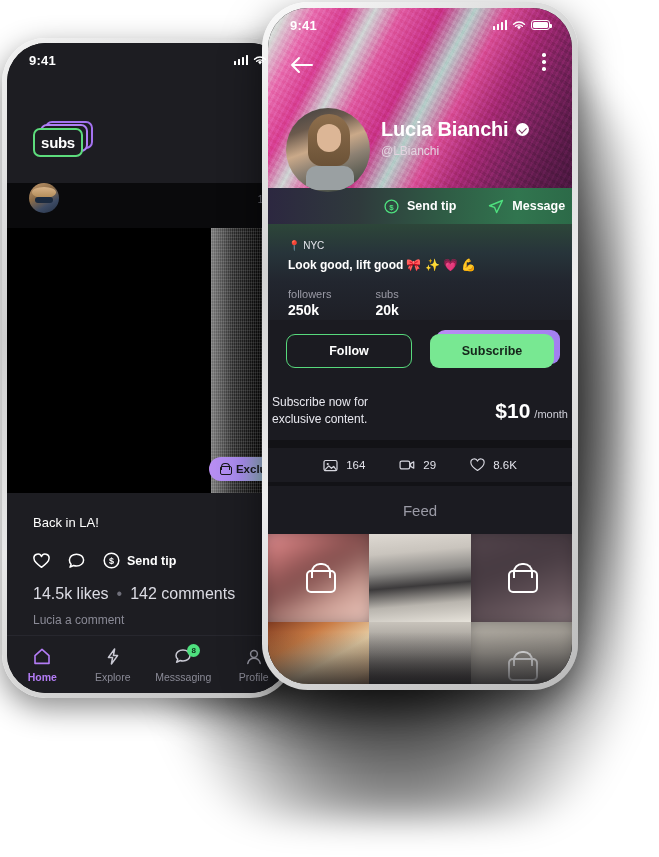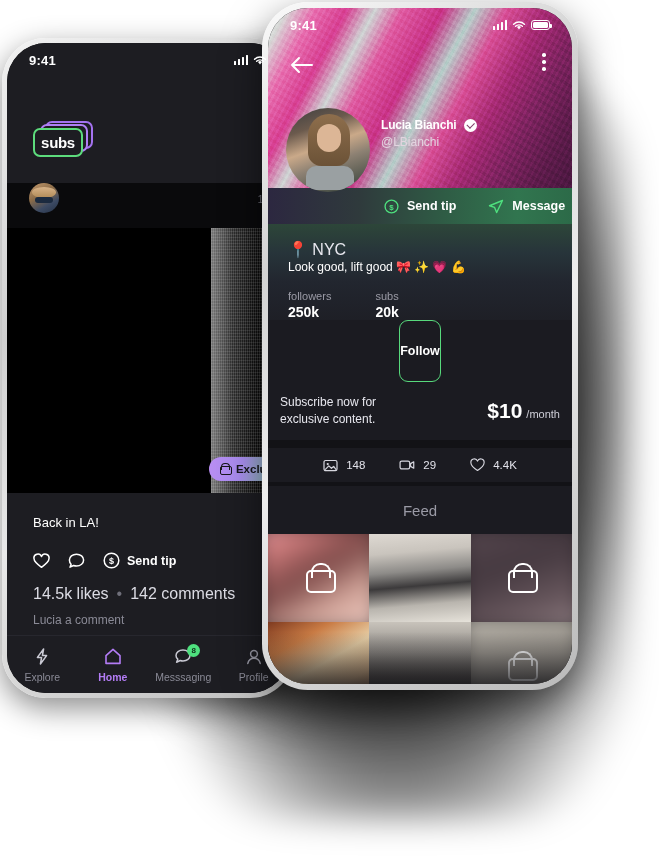--- a/index.html
+++ b/index.html
@@ -168,48 +168,48 @@
     background:linear-gradient(160deg,#3b3d3f 0%,#6b5a4d 25%,#caa989 45%,#8d8173 62%,#2b3a33 100%); }
   .r-avatar .hair{ position:absolute; left:22px; top:6px; width:42px; height:52px; border-radius:22px 22px 14px 14px;
     background:linear-gradient(180deg,#8e6e4c,#6b5237); }
   .r-avatar .face{ position:absolute; left:31px; top:16px; width:24px; height:28px; border-radius:12px;
     background:#dcb696; }
   .r-avatar .top{ position:absolute; left:20px; bottom:2px; width:48px; height:24px; border-radius:10px 10px 0 0;
     background:#9aa0a2; }
 
   .r-name-wrap{ position:absolute; left:113px; top:110px; z-index:7; }
   .r-name{ display:flex; align-items:center; gap:8px; }
-  .r-name h1{ font-size:12px; font-weight:700; color:#fff; letter-spacing:-.2px; }
+  .r-name h1{ font-size:20px; font-weight:700; color:#fff; letter-spacing:-.2px; }
   .verif-w{ width:13px; height:13px; border-radius:50%; background:#fff; display:flex;
             align-items:center; justify-content:center; flex:none; }
   .verif-w::after{ content:""; width:6px; height:3.5px; border-left:1.6px solid #7f3d68; border-bottom:1.6px solid #7f3d68;
                    transform:rotate(-45deg); margin-top:-1.5px; }
   .r-handle{ font-size:12px; color:#e3d4e0; margin-top:3px; }
 
   .r-bio{ position:absolute; left:0; right:0; top:216px; height:96px; padding:16px 20px 0;
     background:linear-gradient(180deg,#2d4639 0%,#27343a 30%,#22262f 60%,#1e1f26 100%); }
-  .r-loc{ font-size:16px; color:#e7e7ee; }
-  .r-tag{ font-size:12px; color:#fff; margin-top:1px; }
+  .r-loc{ font-size:10px; color:#e7e7ee; }
+  .r-tag{ font-size:12px; color:#fff; margin-top:7px;font-weight:bold; }
   .r-stats{ display:flex; gap:44px; margin-top:16px; }
   .r-stat .k{ font-size:11px; color:#9b9ba6; }
   .r-stat .v{ font-size:14px; font-weight:700; color:#fff; margin-top:2px; }
 
   .r-ctas{ position:absolute; left:0; right:0; top:312px; height:62px; background:#1b1b21;
-           display:flex; align-items:center; padding:0 18px; gap:18px;flex-direction:column; }
+           display:flex; align-items:center; padding:0 18px; gap:18px; }
   .btn-follow{ flex:1; height:34px; border-radius:9px; border:1.4px solid #57d97c; background:transparent;
     color:#fff; font-size:12.5px; font-weight:700; font-family:inherit; cursor:pointer;
     display:flex; align-items:center; justify-content:center; }
   .sub-wrap{ flex:1; position:relative; height:34px; }
   .sub-shadow{ position:absolute; left:6px; top:-4px; width:100%; height:34px; border-radius:9px;
     background:linear-gradient(120deg,#b98df2,#a07ef0); }
   .btn-sub{ position:absolute; left:0; top:0; width:100%; height:34px; border-radius:9px; border:none;
     background:#78e892; color:#15251a; font-size:12.5px; font-weight:700; font-family:inherit; cursor:pointer; }
 
   .r-promo{ position:absolute; left:0; right:0; top:374px; height:58px; background:#1b1b21;
-            display:flex; align-items:center; justify-content:space-between; padding:0 12px; }
+            display:flex; align-items:center; justify-content:space-between; padding:0 4px; }
   .r-promo .txt{ font-size:12px; line-height:1.45; color:#e7e7ee; }
   .r-price{ display:flex; align-items:baseline; gap:4px; }
   .r-price .amt{ font-size:21px; font-weight:700; color:#fff; }
   .r-price .per{ font-size:11px; color:#cfcfd8; }
 
   .r-counts{ position:absolute; left:0; right:0; top:440px; height:34px; background:#1b1b21;
     display:flex; align-items:center; justify-content:center; gap:34px; }
   .cnt{ display:flex; align-items:center; gap:8px; font-size:11.5px; color:#e2e2ea; }
 
   .r-tabs{ position:absolute; left:0; right:0; top:478px; height:48px; background:#1b1b21;
@@ -317,32 +317,32 @@
         <div class="l-stats">
           <span>14.5k likes</span>
           <span class="dot">•</span>
           <span>142 comments</span>
         </div>
 
         <div class="l-comment">Lucia a comment</div>
       </div>
 
       <div class="l-nav">
+        <div class="navitem active">
+          <svg width="20" height="19" viewBox="0 0 20 19">
+            <path d="M3 8.6 L10 2.4 L17 8.6 L17 16.4 L3 16.4 Z" fill="none" stroke="#b37cf5" stroke-width="1.6" stroke-linejoin="round"></path>
+          </svg>
+          <span class="lbl">Home</span>
+        </div>
+
         <div class="navitem">
           <svg width="20" height="19" viewBox="0 0 20 19">
             <path d="M11.6 2 L5.4 10.4 L9.6 10.4 L8.4 17 L14.6 8.6 L10.4 8.6 Z" fill="none" stroke="#c9c9d3" stroke-width="1.5" stroke-linejoin="round"></path>
           </svg>
           <span class="lbl">Explore</span>
-        </div>
-
-        <div class="navitem active">
-          <svg width="20" height="19" viewBox="0 0 20 19">
-            <path d="M3 8.6 L10 2.4 L17 8.6 L17 16.4 L3 16.4 Z" fill="none" stroke="#b37cf5" stroke-width="1.6" stroke-linejoin="round"></path>
-          </svg>
-          <span class="lbl">Home</span>
         </div>
 
         <div class="navitem">
           <svg width="20" height="19" viewBox="0 0 20 19">
             <path d="M10 3 C14 3 17 5.4 17 8.5 C17 11.6 14 14 10 14 C9 14 8 13.8 7.2 13.5 L3.6 15.2 L4.8 12.2 C3.6 11.2 3 9.9 3 8.5 C3 5.4 6 3 10 3 Z" fill="none" stroke="#c9c9d3" stroke-width="1.5" stroke-linejoin="round"></path>
           </svg>
           <span class="badge">8</span>
           <span class="lbl">Messsaging</span>
         </div>
 
@@ -433,54 +433,58 @@
           </div>
           <div class="r-stat">
             <div class="k">subs</div>
             <div class="v">20k</div>
           </div>
         </div>
       </div>
 
       <div class="r-ctas">
         <button class="btn-follow">Follow</button>
+        <div class="sub-wrap">
+          <div class="sub-shadow"></div>
+          <button class="btn-sub">Subscribe</button>
+        </div>
       </div>
 
       <div class="r-promo">
         <div class="txt">
           <div>Subscribe now for</div>
           <div>exclusive content.</div>
         </div>
         <div class="r-price">
           <span class="amt">$10</span>
           <span class="per">/month</span>
         </div>
       </div>
 
       <div class="r-counts">
         <span class="cnt">
           <svg width="15" height="13" viewBox="0 0 16 14">
             <rect x="1" y="1.6" width="14" height="11" rx="1.8" fill="none" stroke="#d6d6de" stroke-width="1.3"></rect>
             <circle cx="5" cy="5.4" r="1.2" fill="#d6d6de"></circle>
             <path d="M2.2 11.4 L6.2 7.4 L9 10 L11.4 8 L14 11.4" fill="none" stroke="#d6d6de" stroke-width="1.3" stroke-linejoin="round"></path>
           </svg>
-          <span>148</span>
+          <span>164</span>
         </span>
         <span class="cnt">
           <svg width="16" height="12" viewBox="0 0 17 13">
             <rect x="1" y="2.2" width="10.4" height="8.6" rx="1.8" fill="none" stroke="#d6d6de" stroke-width="1.3"></rect>
             <path d="M12.4 5 L15.8 3 L15.8 10 L12.4 8 Z" fill="none" stroke="#d6d6de" stroke-width="1.3" stroke-linejoin="round"></path>
           </svg>
           <span>29</span>
         </span>
         <span class="cnt">
           <svg width="15" height="14" viewBox="0 0 17 16">
             <path d="M8.5 14.3 C3.2 10.6 1 8.4 1 5.6 A3.9 3.9 0 0 1 8.5 3.6 A3.9 3.9 0 0 1 16 5.6 C16 8.4 13.8 10.6 8.5 14.3 Z" fill="none" stroke="#d6d6de" stroke-width="1.3" stroke-linejoin="round"></path>
           </svg>
-          <span>4.4K</span>
+          <span>8.6K</span>
         </span>
       </div>
 
       <div class="r-tabs">
         <button class="tab">Feed</button>
       </div>
 
       <div class="r-grid">
         <div class="cell blur">
           <div class="img g1"></div>

